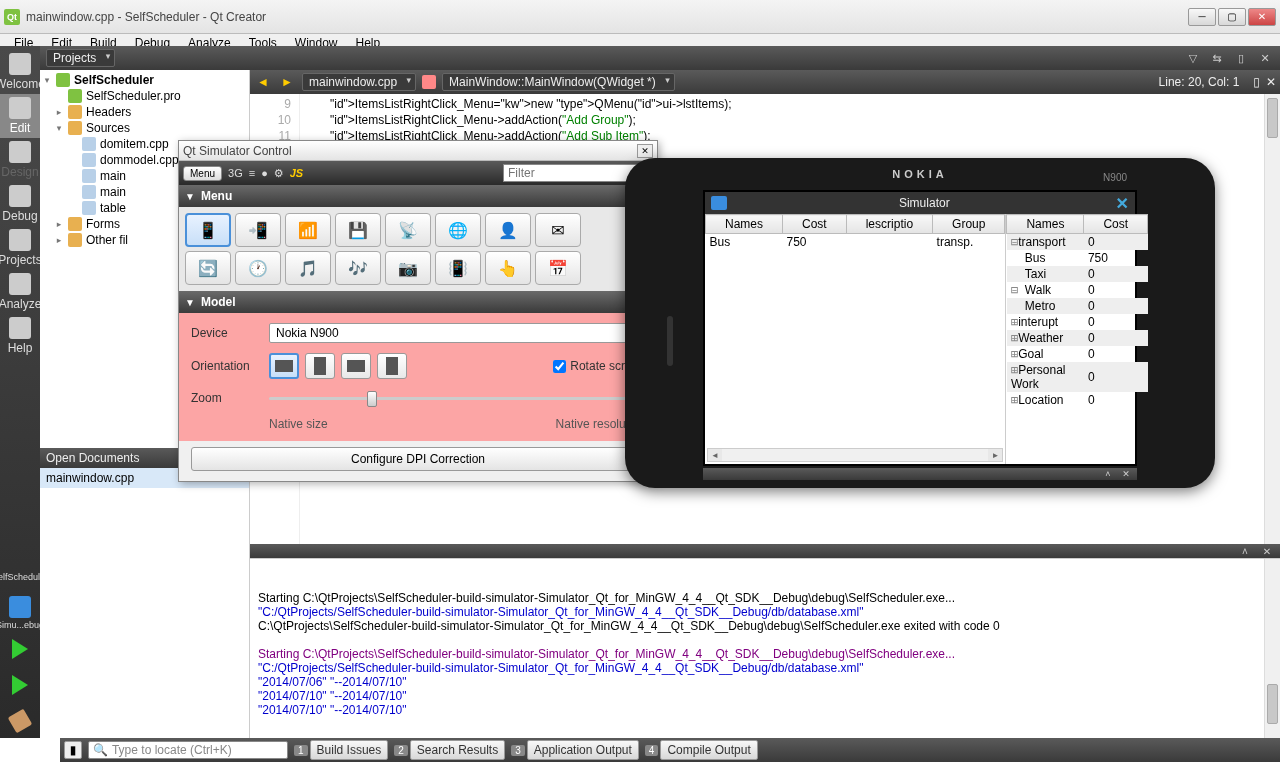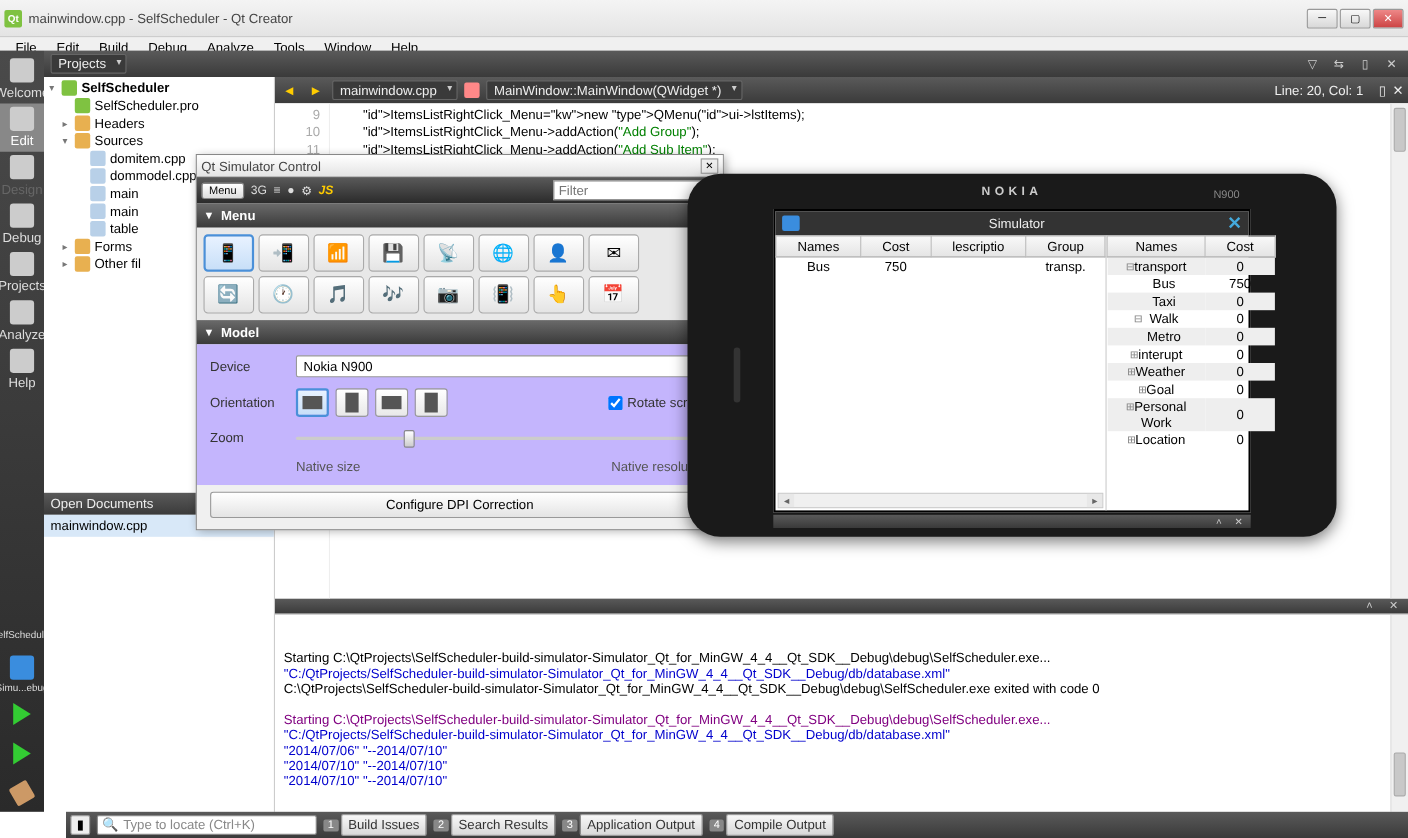--- a/index.html
+++ b/index.html
@@ -92,21 +92,21 @@
 .simctrl .toolbar .btn{background:linear-gradient(#fff,#ddd);border:1px solid #888;border-radius:3px;padding:1px 6px;font-size:10px;cursor:pointer;}
 .simctrl .toolbar .ico{color:#ddd;font-size:11px;cursor:pointer;}
 .simctrl .toolbar .js{color:#fc0;font-weight:bold;font-style:italic;}
 .simctrl .toolbar .filter{margin-left:auto;background:#fff;border:1px solid #888;padding:1px 4px;width:150px;color:#999;}
 .simctrl .section-hdr{height:22px;background:linear-gradient(#6a6a6a,#3a3a3a);color:#fff;font-weight:bold;display:flex;align-items:center;padding:0 6px;gap:6px;font-size:13px;}
 .simctrl .section-hdr .chev{font-size:10px;}
 .simctrl .section-hdr .sx{margin-left:auto;cursor:pointer;font-size:11px;font-weight:normal;}
 .simctrl .menu-grid { padding:6px; display:grid; grid-template-columns:repeat(8,46px); gap:4px; background:#e8e8e8;}
 .simctrl .menu-grid .cell{width:46px;height:34px;background:linear-gradient(#fff,#e4e4e4);border:1px solid #aaa;border-radius:4px;display:flex;align-items:center;justify-content:center;cursor:pointer;font-size:16px;}
 .simctrl .menu-grid .cell.sel{border:2px solid #4a90d9;background:linear-gradient(#e8f2ff,#c8dff8);}
-.simctrl .model-body{padding:10px 12px;background:#c4b5fd;display:grid;grid-template-columns:70px 1fr;gap:10px 8px;align-items:center;}
+.simctrl .model-body{padding:10px 12px;background:#fca5a5;display:grid;grid-template-columns:70px 1fr;gap:10px 8px;align-items:center;}
 .simctrl .model-body label{color:#333;}
 .simctrl .model-body .combo{background:#fff;border:1px solid #999;padding:2px 6px;border-radius:2px;position:relative;cursor:pointer;}
 .simctrl .model-body .combo::after{content:"▾";position:absolute;right:6px;color:#666;}
 .simctrl .model-body .orients{display:flex;gap:6px;align-items:center;}
 .simctrl .model-body .ob{width:30px;height:26px;border:1px solid #999;border-radius:3px;background:linear-gradient(#fff,#e8e8e8);display:flex;align-items:center;justify-content:center;cursor:pointer;}
 .simctrl .model-body .ob.sel{border:2px solid #4a90d9;background:linear-gradient(#e8f2ff,#c8dff8);}
 .simctrl .model-body .ob .r{background:#555;}
 .simctrl .model-body .chk{margin-left:auto;display:flex;align-items:center;gap:4px;}
 .simctrl .model-body .slider{grid-column:2;position:relative;height:18px;}
 .simctrl .model-body .slider .track{position:absolute;left:0;right:0;top:8px;height:3px;background:#ccc;border-radius:2px;}
@@ -123,21 +123,21 @@
 .device .model { position:absolute; top:14px; right:88px; color:#888; font-size:10px;}
 .device .leftbtn { position:absolute; left:42px; top:48%; width:6px; height:50px; background:#333; border-radius:3px;}
 .device .screen { position:absolute; left:78px; top:32px; right:78px; bottom:22px; background:#fff; border:2px solid #000;}
 .device .screen .appbar{height:22px;background:#333;display:flex;align-items:center;padding:0 6px;color:#eee;font-size:12px;}
 .device .screen .appbar .aicon{width:16px;height:14px;background:#3a8dde;border-radius:2px;margin-right:6px;}
 .device .screen .appbar .atitle{flex:1;text-align:center;}
 .device .screen .appbar .aclose{color:#4ad;font-weight:bold;font-size:16px;cursor:pointer;}
 .device .screen .tables{display:flex;height:calc(100% - 22px);}
 .device .screen table{border-collapse:collapse;font-size:11px;}
 .device .screen th{background:linear-gradient(#f8f8f8,#e4e4e4);border:1px solid #bbb;padding:2px 19px;font-weight:normal;}
-.device .screen td{border:0;padding:1px 17px;text-align:center;}
+.device .screen td{border:0;padding:1px 4px;}
 .device .screen .t1{flex:0 0 48%;border-right:1px solid #ccc;position:relative;}
 .device .screen .t2{flex:1;}
 .device .screen .t2 tr:nth-child(odd) td{background:#eee;}
 .device .screen .hscroll{position:absolute;left:2px;bottom:2px;right:2px;height:14px;background:#f0f0f0;border:1px solid #ccc;display:flex;}
 .device .screen .hscroll .ha{width:14px;display:flex;align-items:center;justify-content:center;font-size:8px;color:#666;background:#e8e8e8;}
 .device .screen .tree-ind{color:#888;font-family:monospace;}
 .device .below-bar{position:absolute;left:78px;right:78px;bottom:8px;height:12px;background:linear-gradient(#5a5a5a,#3a3a3a);display:flex;justify-content:flex-end;align-items:center;padding:0 4px;gap:4px;}
 .device .below-bar .b{width:14px;height:10px;color:#ccc;font-size:9px;display:flex;align-items:center;justify-content:center;cursor:pointer;}
 </style>
 </head>

